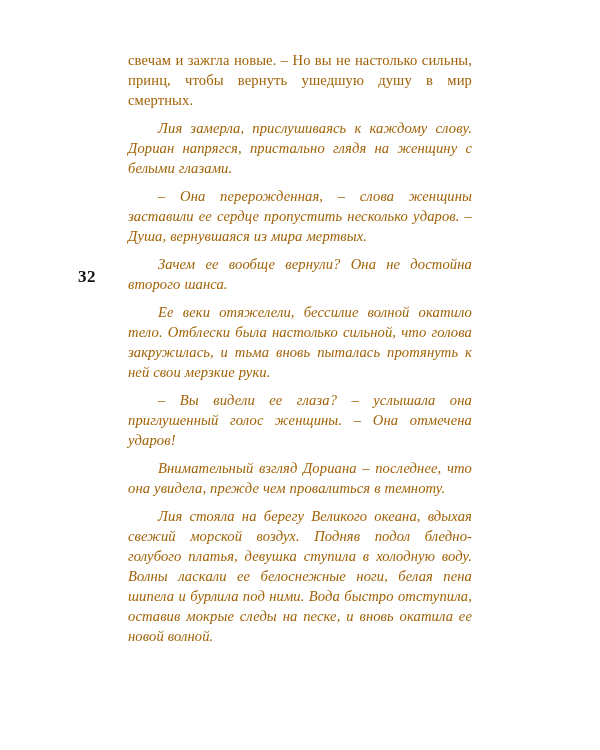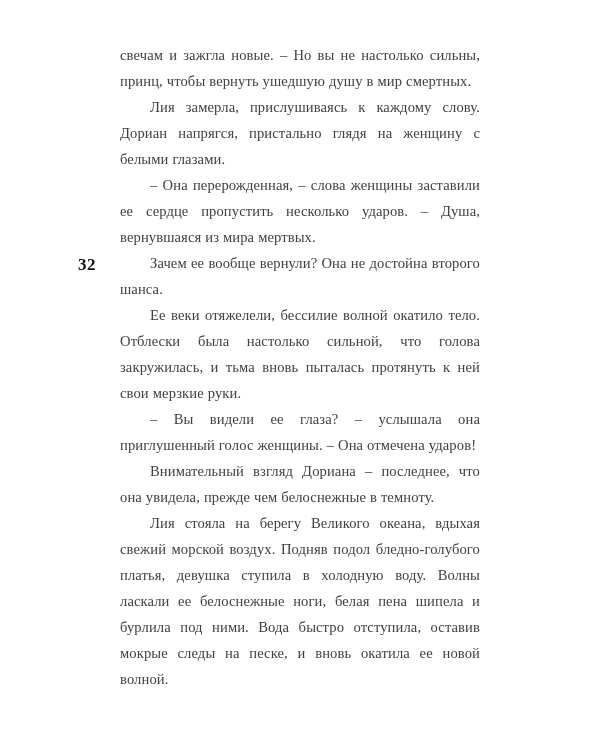--- a/index.html
+++ b/index.html
@@ -17,44 +17,45 @@
   }
   .page {
     position: relative;
     width: 600px;
     height: 750px;
     box-sizing: border-box;
   }
   .page-number {
     position: absolute;
     left: 78px;
-    top: 255px;
+    top: 267px;
     font-family: "Liberation Serif", serif;
     font-weight: bold;
     font-size: 17px;
     color: #111;
     letter-spacing: 0.5px;
   }
   .text-column {
     position: absolute;
     left: 120px;
     top: 42px;
     width: 360px;
   }
   p.para {
-    margin: 0;
+    margin: 8px;
     font-size: 14.6px;
-    line-height: 26px;
+    line-height: 20px;
     text-align: justify;
     text-justify: inter-word;
-    color: #404040;
+    color: #a16207;
     hyphens: manual;
   }
   p.para.indent {
     text-indent: 30px;
+    font-style: italic;
   }
   
   p.para {
     letter-spacing: 0.1px;
     word-spacing: 0.2px;
   }
 </style>
 </head>
 <body>
 
@@ -62,18 +63,18 @@
 
   <div class="page-number">32</div>
 
   <div class="text-column">
     <p class="para">свечам и зажгла новые. – Но вы не настолько сильны, принц, чтобы вернуть ушедшую душу в мир смертных.</p>
     <p class="para indent">Лия замерла, прислушиваясь к каждому слову. Дориан напрягся, пристально глядя на женщину с белыми глазами.</p>
     <p class="para indent">– Она перерожденная, – слова женщины заставили ее сердце пропустить несколько ударов. – Душа, вернувшаяся из мира мертвых.</p>
     <p class="para indent">Зачем ее вообще вернули? Она не достойна второго шанса.</p>
     <p class="para indent">Ее веки отяжелели, бессилие волной окатило тело. Отблески была настолько сильной, что голова закружилась, и тьма вновь пыталась протянуть к ней свои мерзкие руки.</p>
     <p class="para indent">– Вы видели ее глаза? – услышала она приглушенный голос женщины. – Она отмечена ударов!</p>
-    <p class="para indent">Внимательный взгляд Дориана – последнее, что она увидела, прежде чем белоснежные в темноту.</p>
+    <p class="para indent">Внимательный взгляд Дориана – последнее, что она увидела, прежде чем провалиться в темноту.</p>
     <p class="para indent">Лия стояла на берегу Великого океана, вдыхая свежий морской воздух. Подняв подол бледно-голубого платья, девушка ступила в холодную воду. Волны ласкали ее белоснежные ноги, белая пена шипела и бурлила под ними. Вода быстро отступила, оставив мокрые следы на песке, и вновь окатила ее новой волной.</p>
 
   </div>
 
 </div>
 
 </body></html>

